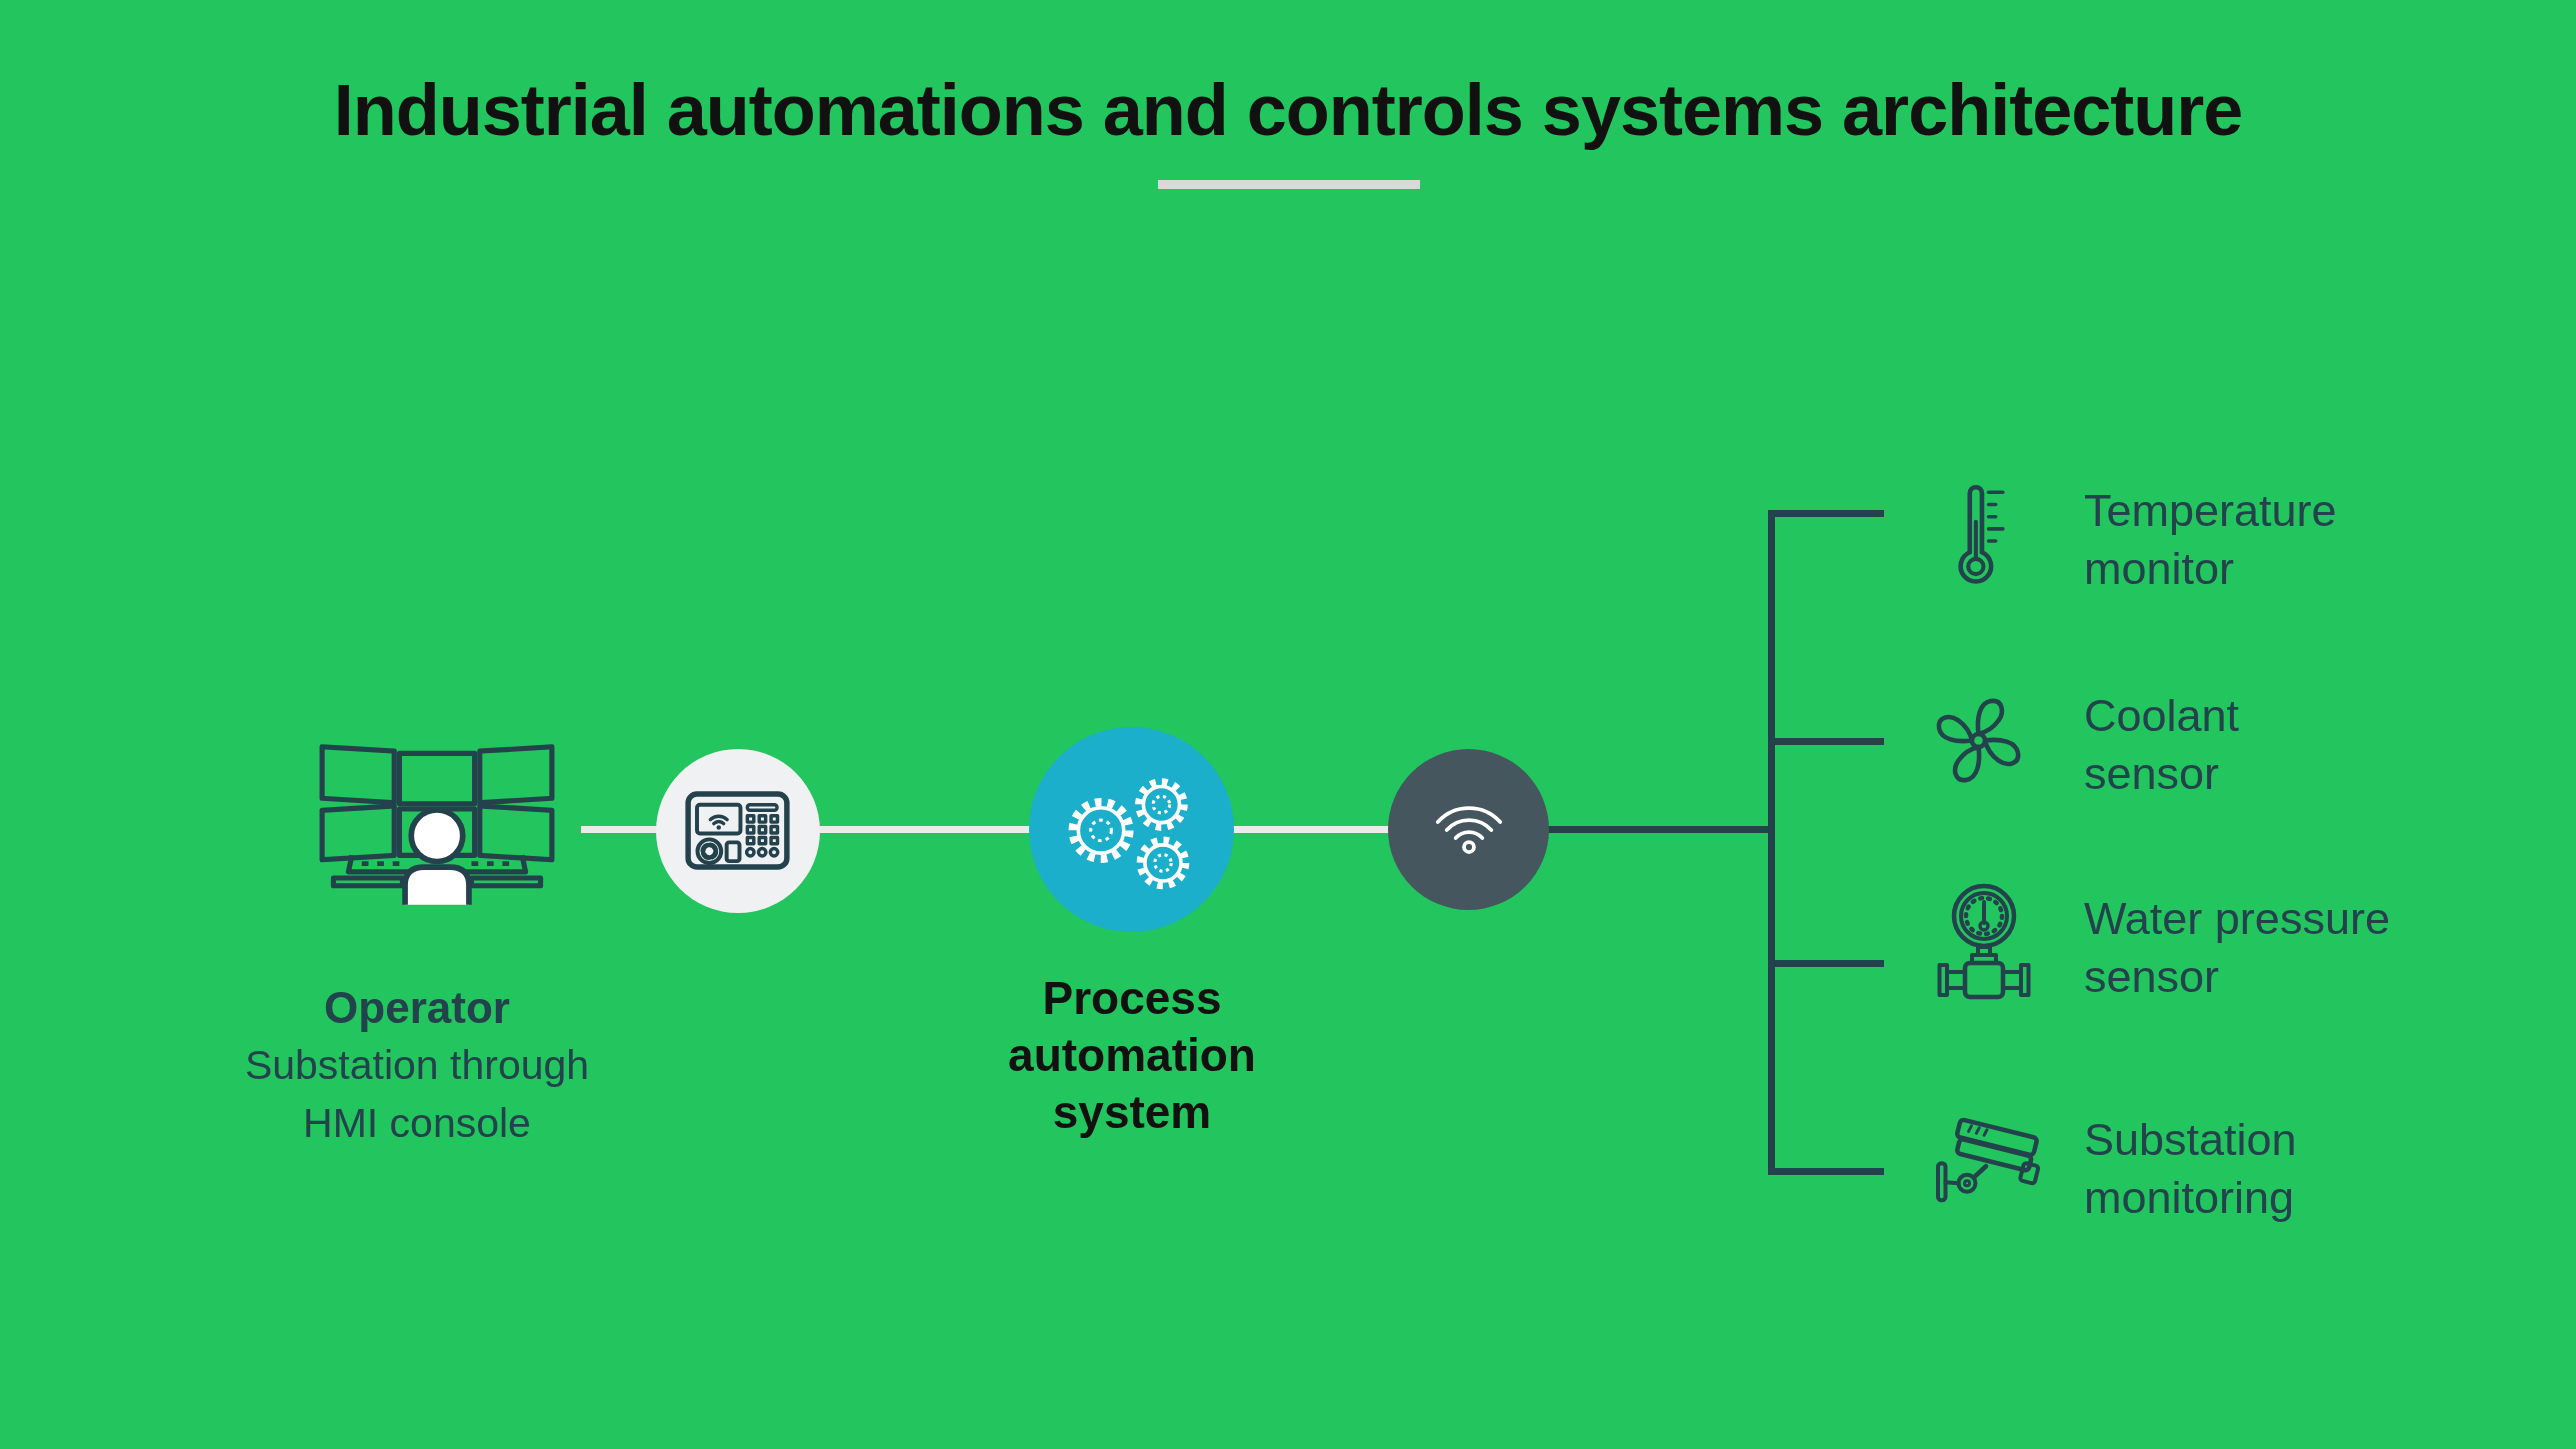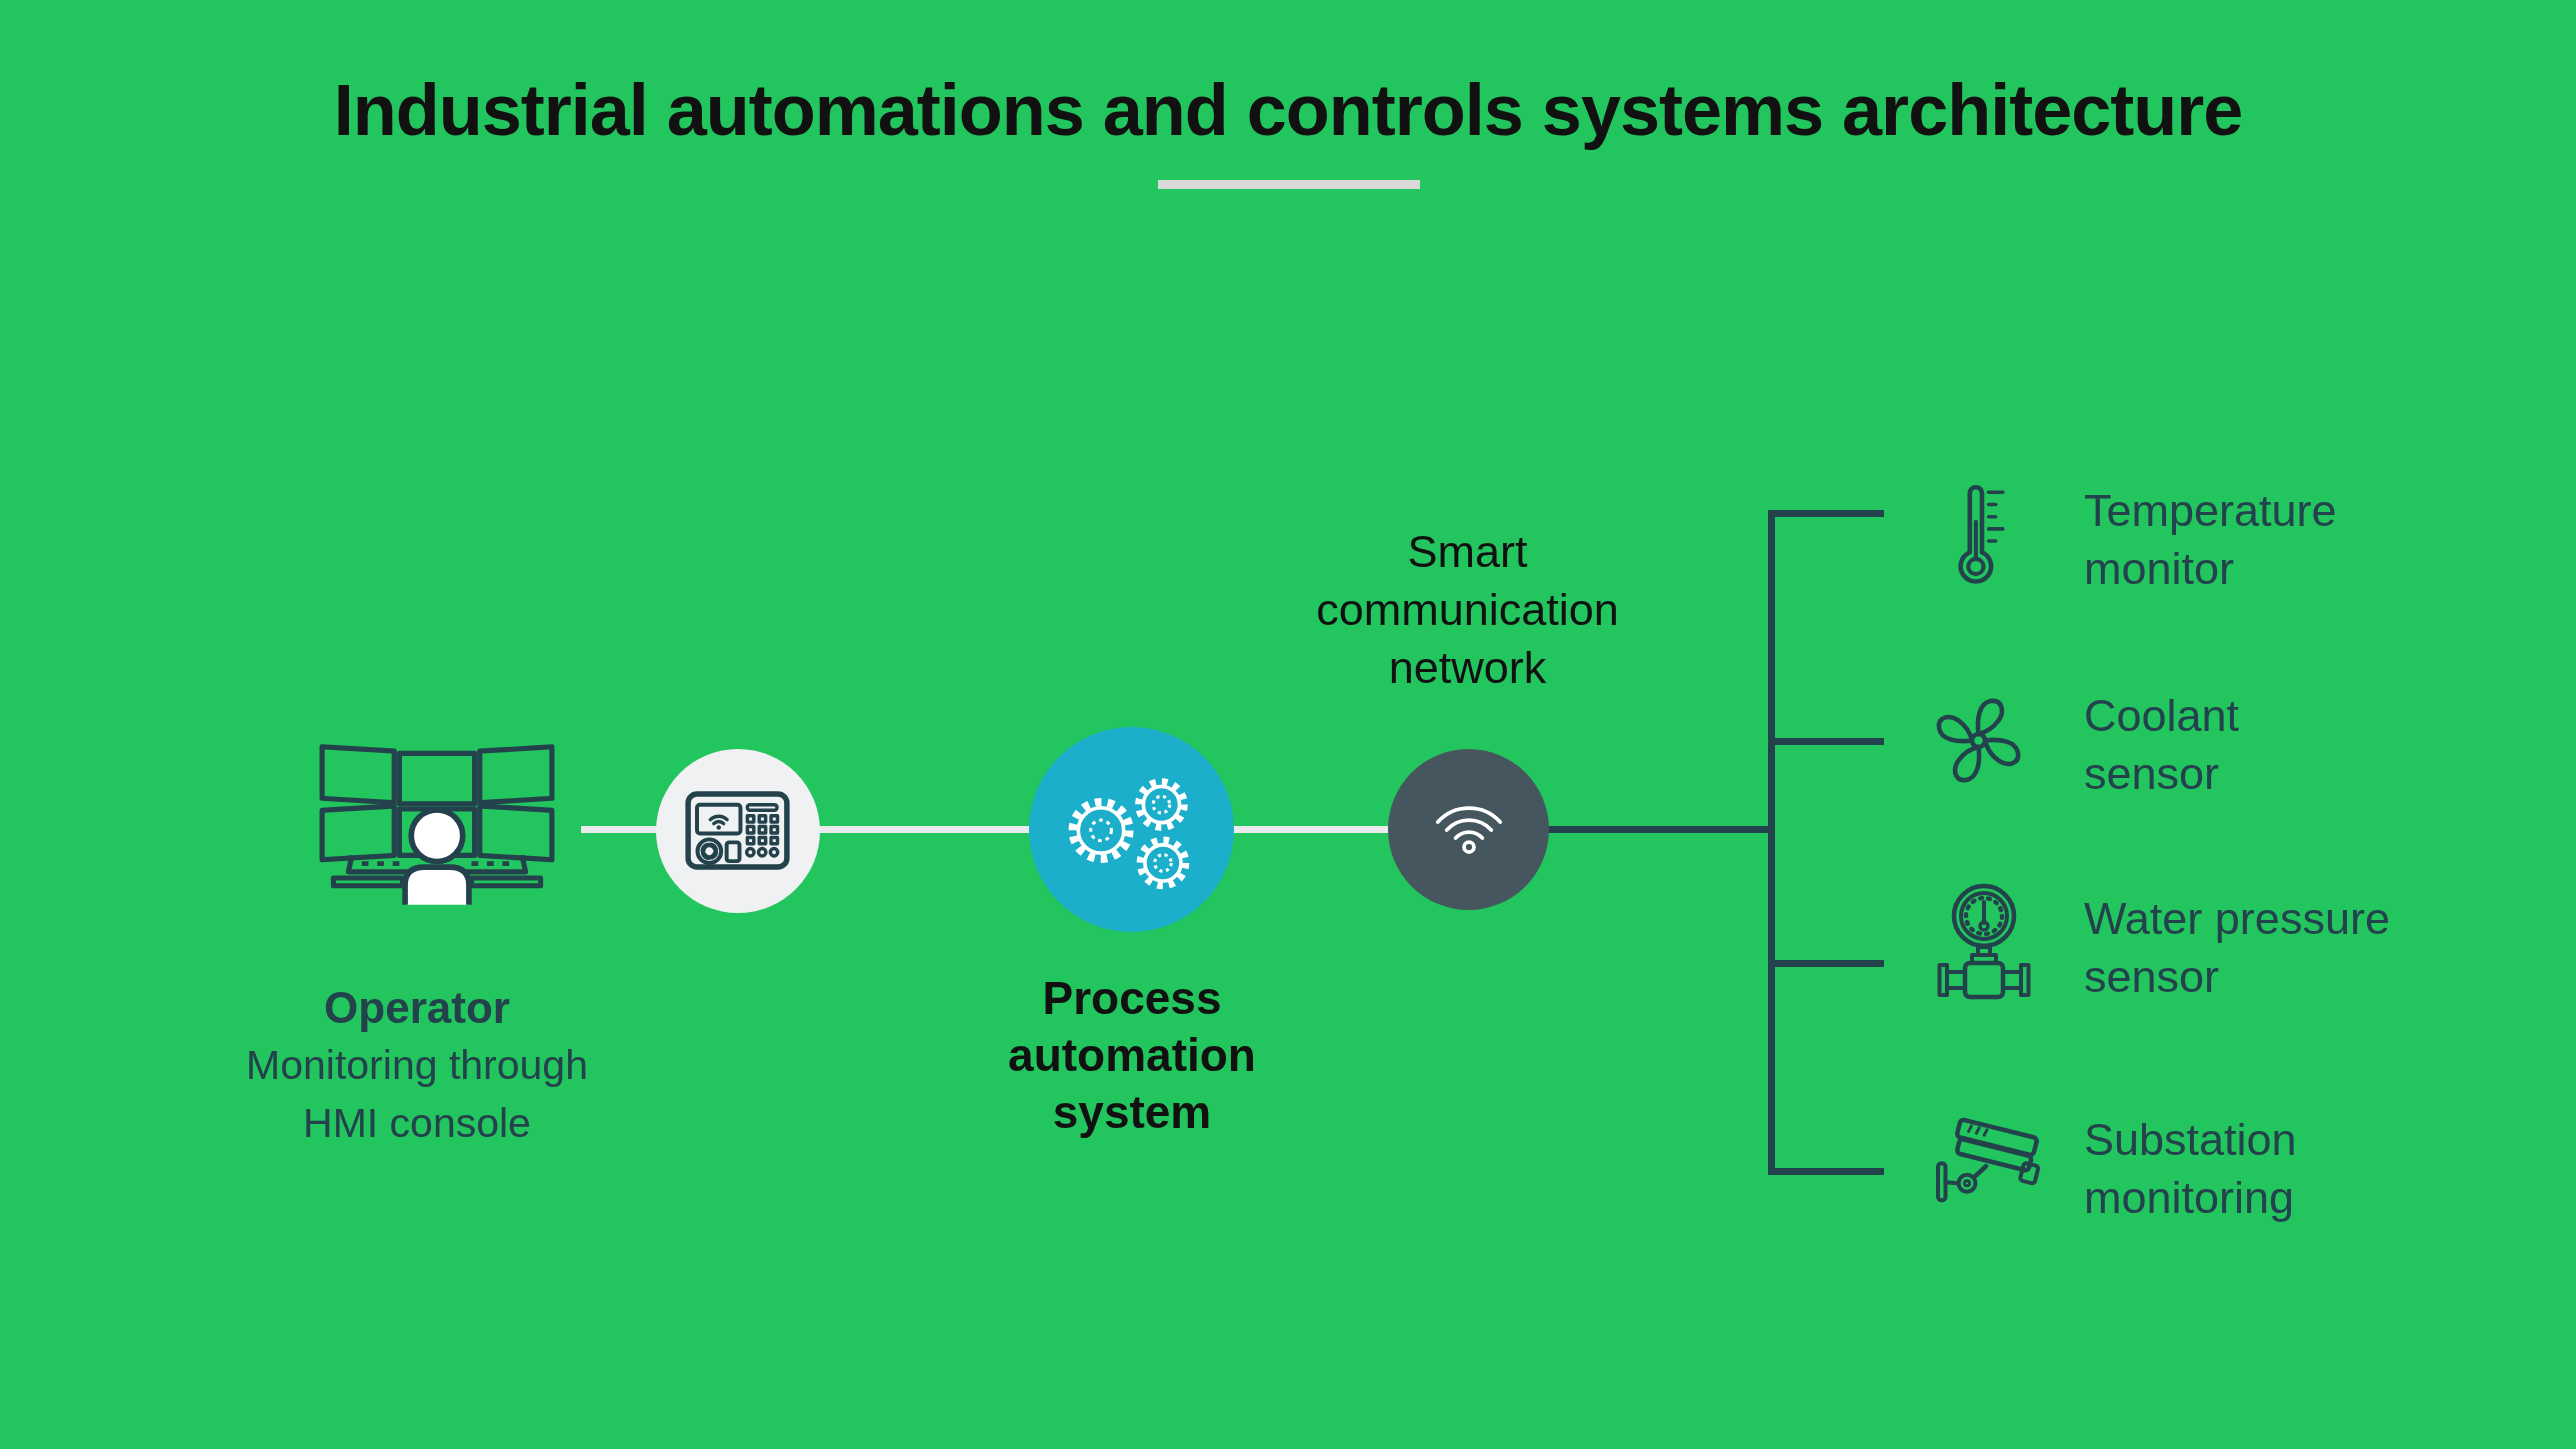--- a/index.html
+++ b/index.html
@@ -94,21 +94,21 @@
       <line x1="298" y1="226" x2="377" y2="226" stroke-width="9" stroke-dasharray="13 17"></line>
       <g fill="#ffffff" stroke-width="11">
         <circle cx="231" cy="172" r="50"></circle>
         <path d="M169,306 L169,268 Q169,233 206,233 L256,233 Q293,233 293,268 L293,306"></path>
       </g>
     </g>
   </svg>
 
   <div class="abs op-block center">
     <div class="op-title">Operator</div>
-    <div class="op-sub pre">Monitoring through
+    <div class="op-sub pre">Substation through
 HMI console</div>
   </div>
 
   <div class="abs circle c-light"></div>
   <svg class="abs" style="left:685px;top:791px;" width="105" height="79" viewBox="0 0 212 160">
     <g class="stroke-slate" stroke-linejoin="round" stroke-linecap="round">
       <rect x="6" y="6" width="200" height="148" rx="18" stroke-width="11"></rect>
       <rect x="24" y="28" width="88" height="58" rx="6" stroke-width="8"></rect>
       <path d="M58,66 A14,14 0 0 1 78,66" stroke-width="7"></path>
       <path d="M51,58 A24,24 0 0 1 85,58" stroke-width="7"></path>
@@ -143,23 +143,20 @@
       <circle cx="212" cy="100" r="16" stroke-width="6" stroke-dasharray="6 7"></circle>
       <circle cx="215" cy="213" r="44" stroke-width="14" stroke-dasharray="11 12"></circle>
       <circle cx="215" cy="213" r="35" stroke-width="7"></circle>
       <circle cx="215" cy="213" r="16" stroke-width="6" stroke-dasharray="6 7"></circle>
     </g>
   </svg>
   <div class="abs process-label center pre">Process
 automation
 system</div>
 
-  <div class="abs net-label center pre">Smart
-communication
-network</div>
   <div class="abs circle c-dark"></div>
   <svg class="abs" style="left:1429px;top:788px;" width="80" height="80" viewBox="0 0 160 160">
     <g class="stroke-white" stroke-width="7.5" stroke-linecap="round">
       <path d="M53.3,100 A36,36 0 0 1 106.7,100"></path>
       <path d="M35.4,84 A60,60 0 0 1 124.6,84"></path>
       <path d="M17.6,68 A84,84 0 0 1 142.4,68"></path>
       <circle cx="80" cy="118" r="10"></circle>
     </g>
   </svg>
 

